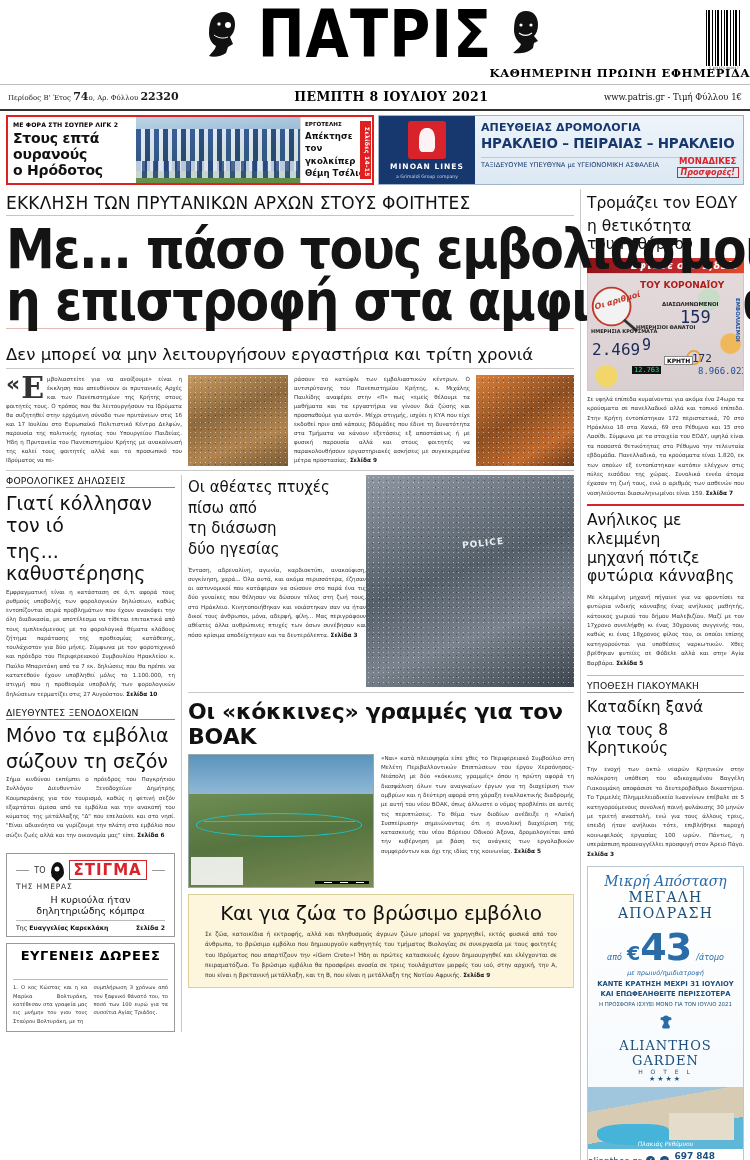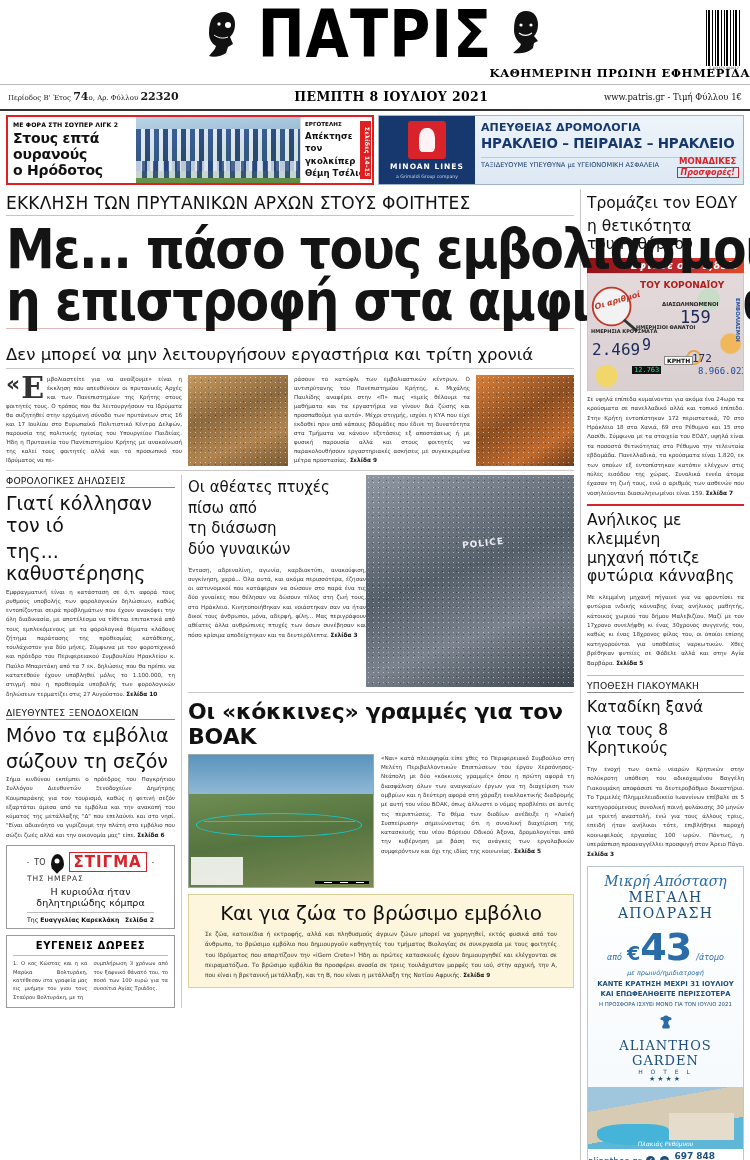--- a/index.html
+++ b/index.html
@@ -150,37 +150,37 @@
       color:#fff; font-size:10px; font-weight:700; font-style:italic; text-align:right;
       padding:2px 6px; letter-spacing:.2px; }
   .covid-img { height:118px; background:#ded6d6; position:relative; overflow:hidden; border:1px solid #cfc7c7; }
   .ci-label { position:absolute; font-weight:700; }
   .ci-num { position:absolute; font-family:"DejaVu Sans Mono","Liberation Mono",monospace; color:#1c2a5a; }
   .rc-body { font-size:5.6px; line-height:1.68; text-align:justify; color:#333; padding-top:4px; }
   .rc-sep { border-top:2px solid #d8232a; margin:6px 0 5px; }
   .rc-sep2 { border-top:1px solid #bbb; margin:7px 0 4px; }
 
   
-  .stigma { border:1px solid #999; margin-top:5px; padding:6px 20px 5px; }
+  .stigma { border:1px solid #999; margin-top:13px; padding:6px 9px 5px; }
   .stigma-top { display:flex; align-items:center; justify-content:center; gap:5px; }
   .stigma-top .ln { flex:1; border-top:1px solid #999; }
   .stigma-to { font-size:8px; color:#333; }
   .pin { width:13px; height:17px; background:#111; border-radius:50% 50% 50% 50%/60% 60% 40% 40%; position:relative;}
   .pin:after { content:""; position:absolute; left:50%; top:60%; transform:translateX(-50%) rotate(45deg);
       width:8px; height:8px; background:#111; }
   .pin:before { content:""; position:absolute; left:50%; top:28%; transform:translate(-50%,-10%);
       width:5px; height:5px; background:#fff; border-radius:50%; z-index:2;}
   .stigma-word { font-size:15px; font-weight:700; color:#d8232a; border:1.4px solid #d8232a; padding:0 4px; letter-spacing:1px;}
   .stigma-day { text-align:left; font-size:7.5px; color:#333; letter-spacing:.8px; margin-top:2px;}
   .stigma-line { text-align:center; font-size:9.5px; color:#111; margin-top:3px; padding-bottom:4px; border-bottom:1px solid #bbb;}
   .stigma-by { display:flex; justify-content:space-between; font-size:6.2px; margin-top:3px;}
   .stigma-by b { color:#111; }
 
   .dwrees { border:1px solid #999; margin-top:6px; padding:4px 6px 6px; }
-  .dwrees-h { text-align:center; font-size:10px; font-weight:700; letter-spacing:.6px; border-bottom:1px solid #bbb; padding-bottom:4px;}
+  .dwrees-h { text-align:center; font-size:13px; font-weight:700; letter-spacing:.6px; border-bottom:1px solid #bbb; padding-bottom:16px;}
   .dwrees-b { display:flex; gap:6px; margin-top:3px; font-size:5.2px; line-height:1.6; text-align:justify; color:#333;}
 
   
   .alianthos { border:1px solid #b9c7d4; margin-top:7px; background:linear-gradient(#ffffff,#f3f8fc); position:relative; overflow:hidden;}
   .al-script { text-align:center; font-family:"DejaVu Serif",serif; font-style:italic; font-size:14px; color:#2a6ca8; padding-top:6px;}
   .al-caps { text-align:center; font-family:"DejaVu Serif",serif; font-size:14px; letter-spacing:1.2px; color:#1d4f7d;}
   .al-price { text-align:center; color:#2a6ca8; padding:4px 0 2px; }
   .al-price .eur { font-size:19px; font-weight:700; }
   .al-price .val { font-size:38px; font-weight:700; letter-spacing:-1px;}
   .al-price .sm1 { font-size:8px; font-style:italic;}
@@ -365,21 +365,21 @@
           </div>
         </div>
 
         <div class="tri-c2">
 
           <div class="mid-flex">
             <div class="mid-text">
               <div class="sec-head sm">Οι αθέατες πτυχές</div>
               <div class="sec-head sm" style="padding-top:0">πίσω από</div>
               <div class="sec-head sm" style="padding-top:0">τη διάσωση</div>
-              <div class="sec-head sm" style="padding-top:0">δύο γυναικών</div>
+              <div class="sec-head sm" style="padding-top:0">δύο ηγεσίας</div>
               <div class="body-txt" style="padding-top:4px">
                 <span>Ένταση, αδρεναλίνη, αγωνία, καρδιοκτύπι, ανακούφιση, συγκίνηση, χαρά... Όλα αυτά, και ακόμα περισσότερα, έζησαν οι αστυνομικοί που κατάφεραν να σώσουν στο παρά ένα τις δύο γυναίκες που θέλησαν να δώσουν τέλος στη ζωή τους, στο Ηράκλειο. Κινητοποιήθηκαν και νοιάστηκαν σαν να ήταν δικοί τους άνθρωποι, μόνα, αδερφή, φίλη... Μας περιγράφουν αθέατες άλλα ανθρώπινες πτυχές των όσων συνέβησαν και πόσο κρίσιμα αποδείχτηκαν και τα δευτερόλεπτα.</span>
                 <span class="pageref">Σελίδα 3</span>
               </div>
             </div>
             <div class="mid-photo">
               <div class="ph-dots"></div>
               <div class="police-txt">POLICE</div>
             </div>
           </div>

